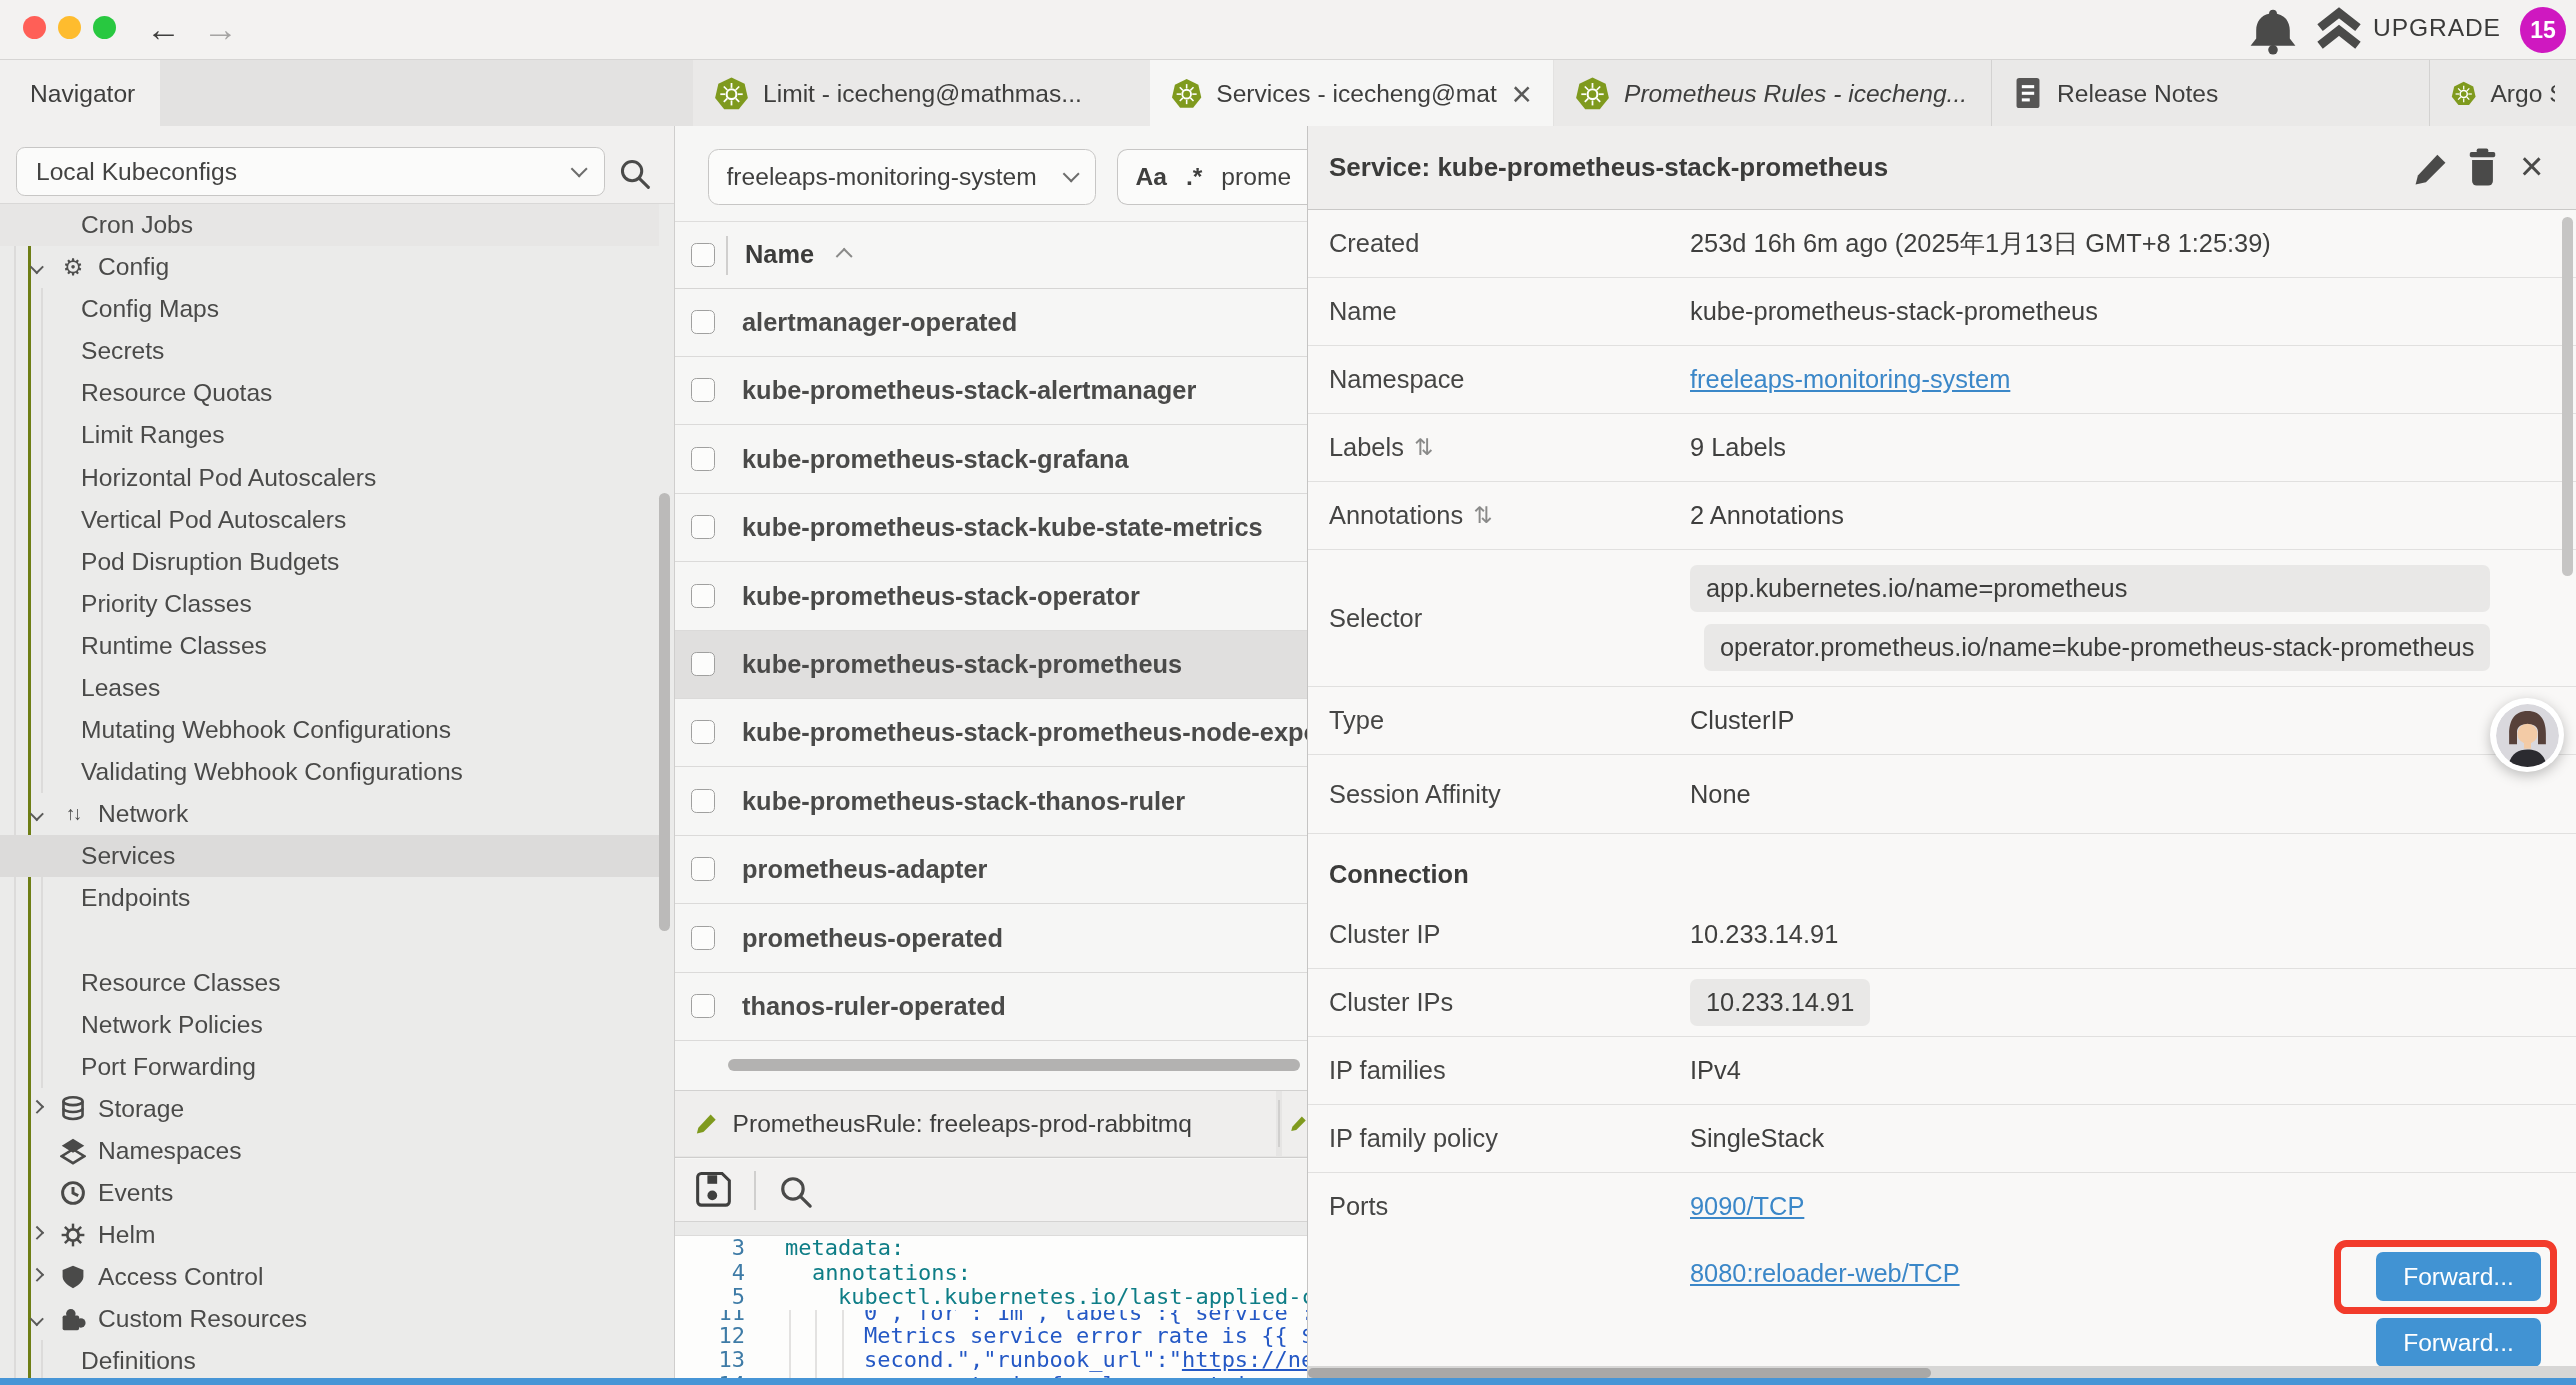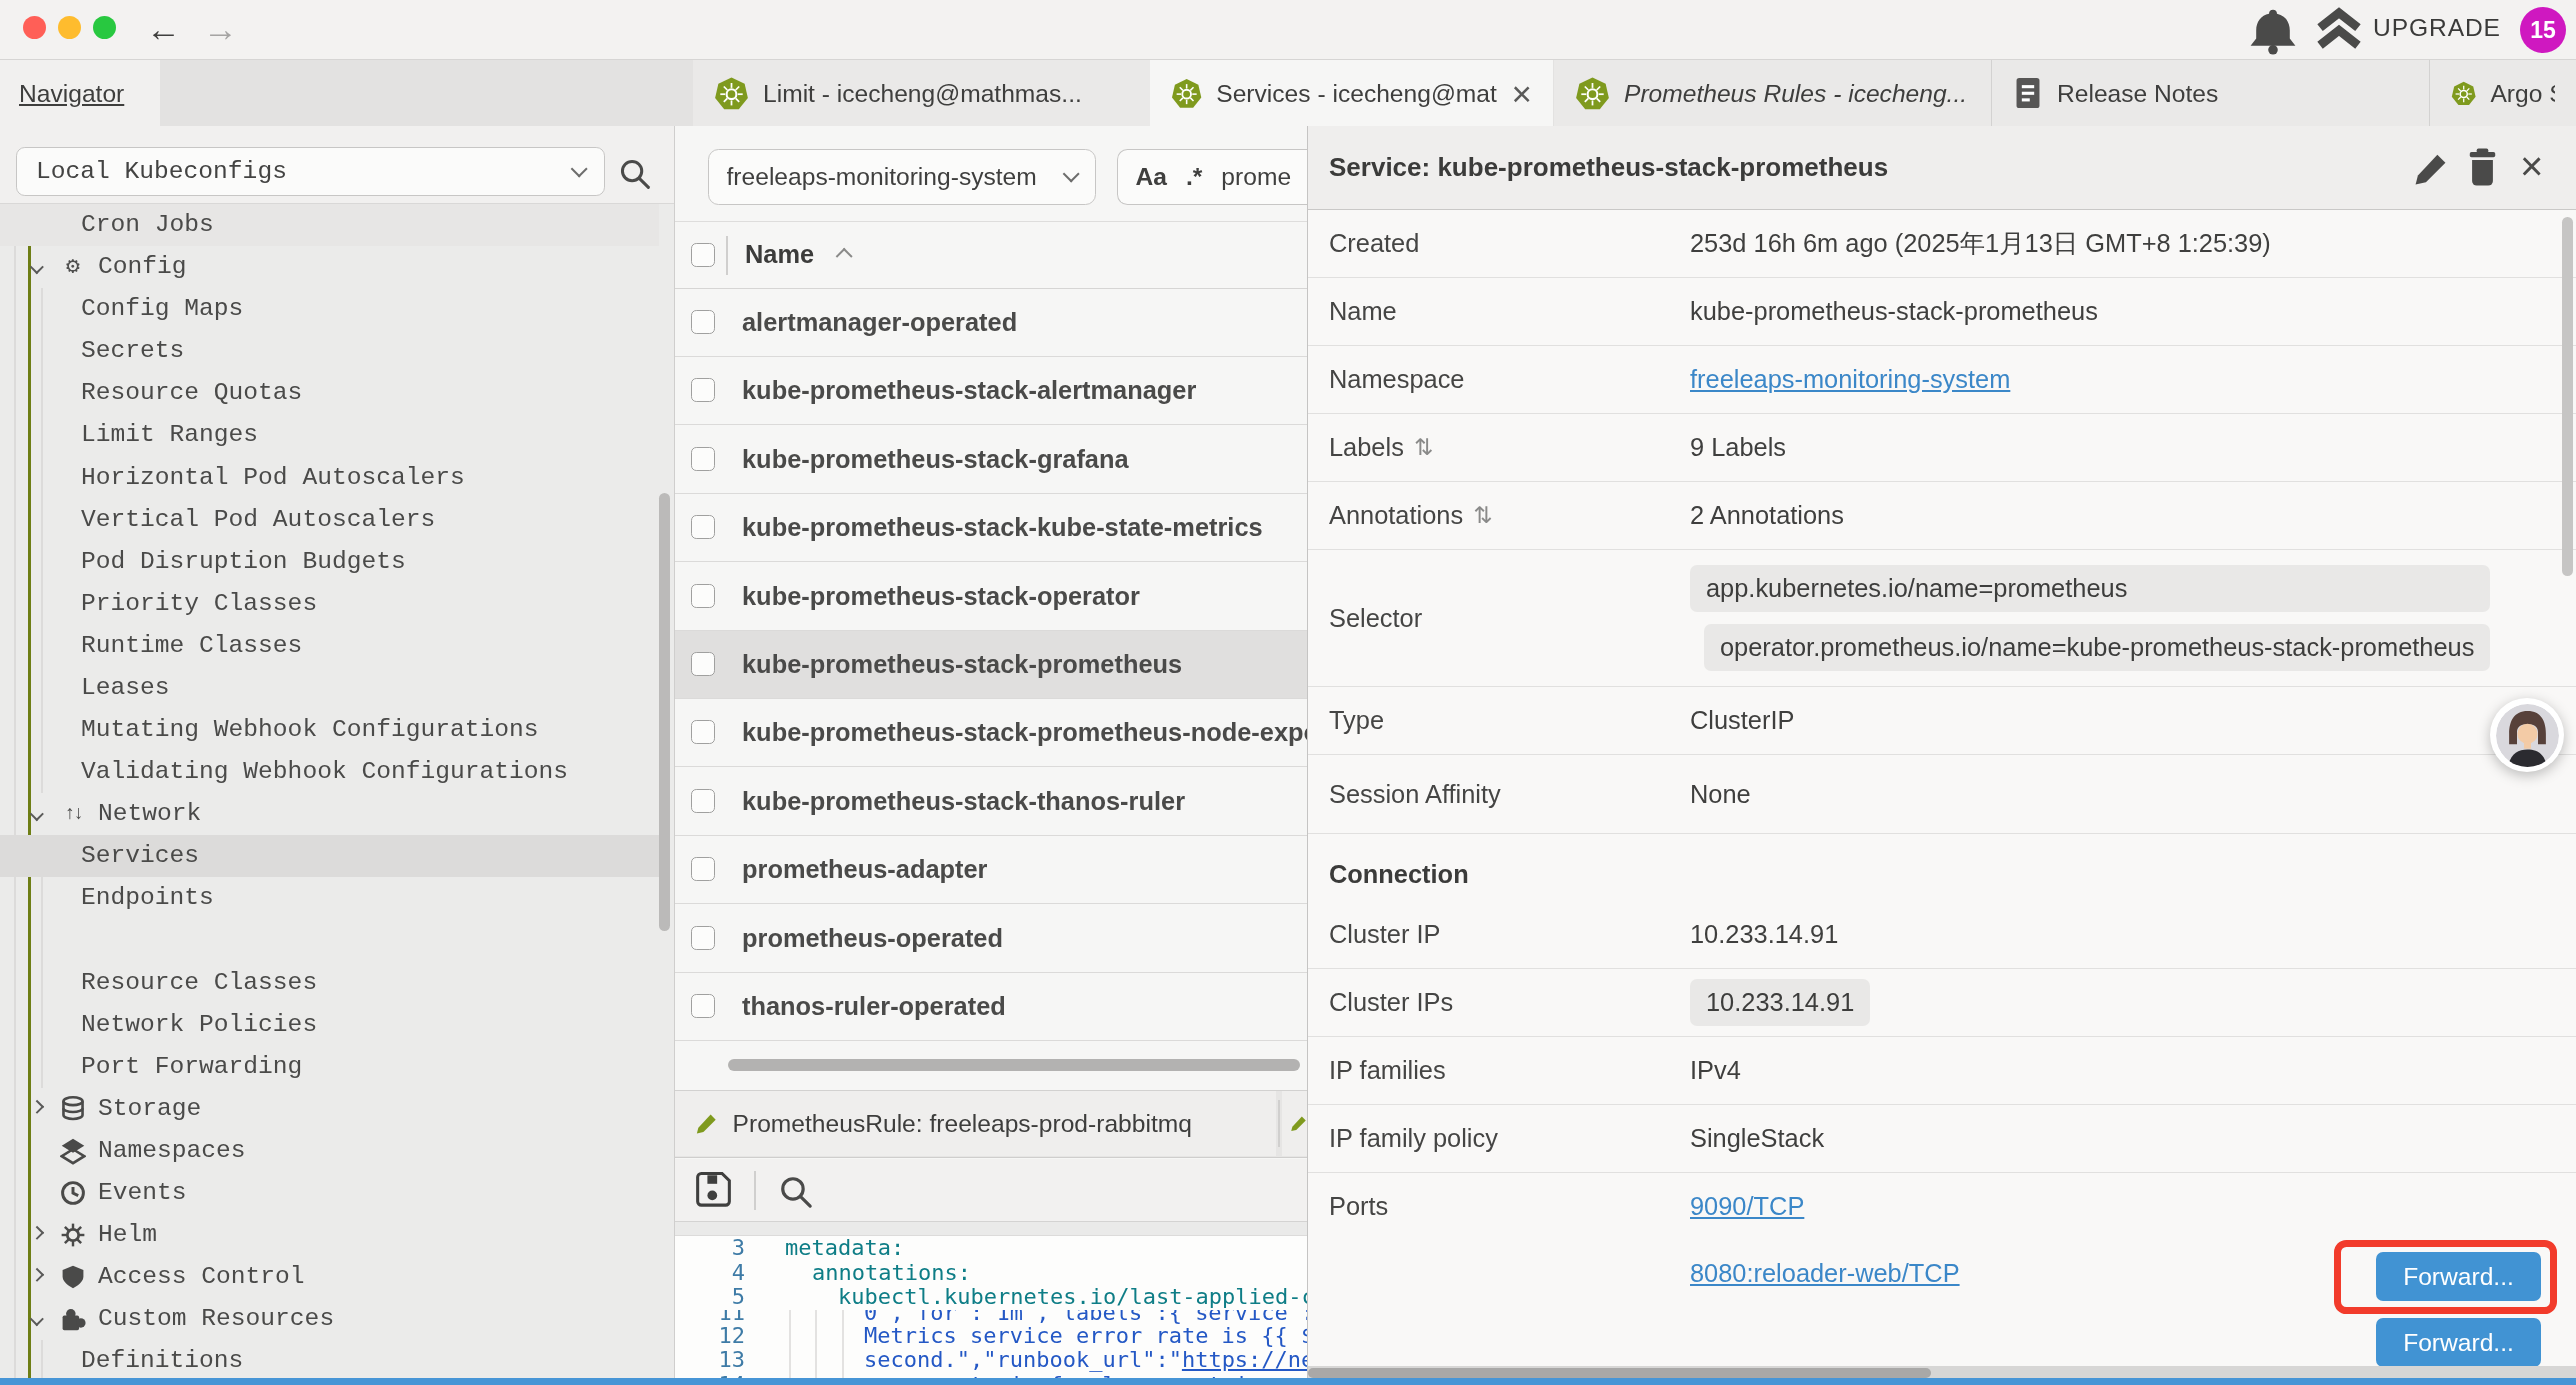--- a/index.html
+++ b/index.html
@@ -13,26 +13,26 @@
   .light { width:23px; height:23px; border-radius:50%; top:16px; }
   .nav-arrow { top:8.8px; font-size:35px; color:#3f3f3e; }
   .nav-arrow.dis { color:#a5a4a3; }
   .upgrade { top:14px; font-size:24.6px; letter-spacing:0.9px; color:#3a3a39; font-weight:500; }
   .badge { top:7px; width:46px; height:46px; border-radius:50%; background:#cf18c0; color:#fff; font-size:23px; font-weight:700; display:flex; align-items:center; justify-content:center; }
 
   
   .tabstrip { left:0; top:60px; width:2576px; height:67px; background:#e3e2e1; }
   .tab { height:67px; display:flex; align-items:center; gap:14px; padding:0 21px; background:#eae9e8; border-right:1.8px solid #d3d2d1; font-size:24.6px; color:#3e3e3d; }
   .tab.active { background:#f6f6f5; border-right:none; }
-  .tab.nav-tab { background:#f1f0ef; border-right:none; padding-left:19px;text-decoration:underline; }
+  .tab.nav-tab { background:#f1f0ef; border-right:none; padding-left:30px; }
   .tab .close { margin-left:auto; font-size:35px; color:#5a5a59; line-height:1; }
   .tab.italic span.tlabel { font-style:italic; }
 
   
-  .sidebar { left:0; top:126px; width:675px; height:1259px; background:#f1f0ef; overflow:hidden; border-right:1.8px solid #cfcecd;font-family:Liberation Mono, monospace; }
+  .sidebar { left:0; top:126px; width:675px; height:1259px; background:#f1f0ef; overflow:hidden; border-right:1.8px solid #cfcecd; }
   .kubeselect { left:16px; top:21px; width:589px; height:49px; background:#fbfbfa; border:1.8px solid #c7c6c5; border-radius:8.8px; display:flex; align-items:center; padding:0 19px; font-size:24.6px; color:#434342; }
   .chev { display:inline-block; width:12.3px; height:12.3px; border-right:2.6px solid #6d6d6c; border-bottom:2.6px solid #6d6d6c; transform:rotate(45deg); }
   .treewrap { left:0; top:77px; width:675px; height:1182px; background:#ebebea; border-top:1.8px solid #d9d8d7; }
   .gline { background:#dcdbda; width:1.8px; }
   .gline.olive { background:#6e7e15; width:2.6px; }
   .ti { left:0; width:659px; height:42px; line-height:42px; font-size:24.6px; color:#4a4a49; }
   .ti .tl { position:absolute; left:81px; white-space:nowrap; }
   .ti.parent .tl { left:98px; }
   .ti .tchev { position:absolute; left:32px; top:16px; width:9.6px; height:9.6px; border-right:2.6px solid #5a5a59; border-bottom:2.6px solid #5a5a59; transform:rotate(45deg); }
   .ti .tchev.right { transform:rotate(-45deg); top:14px; }

